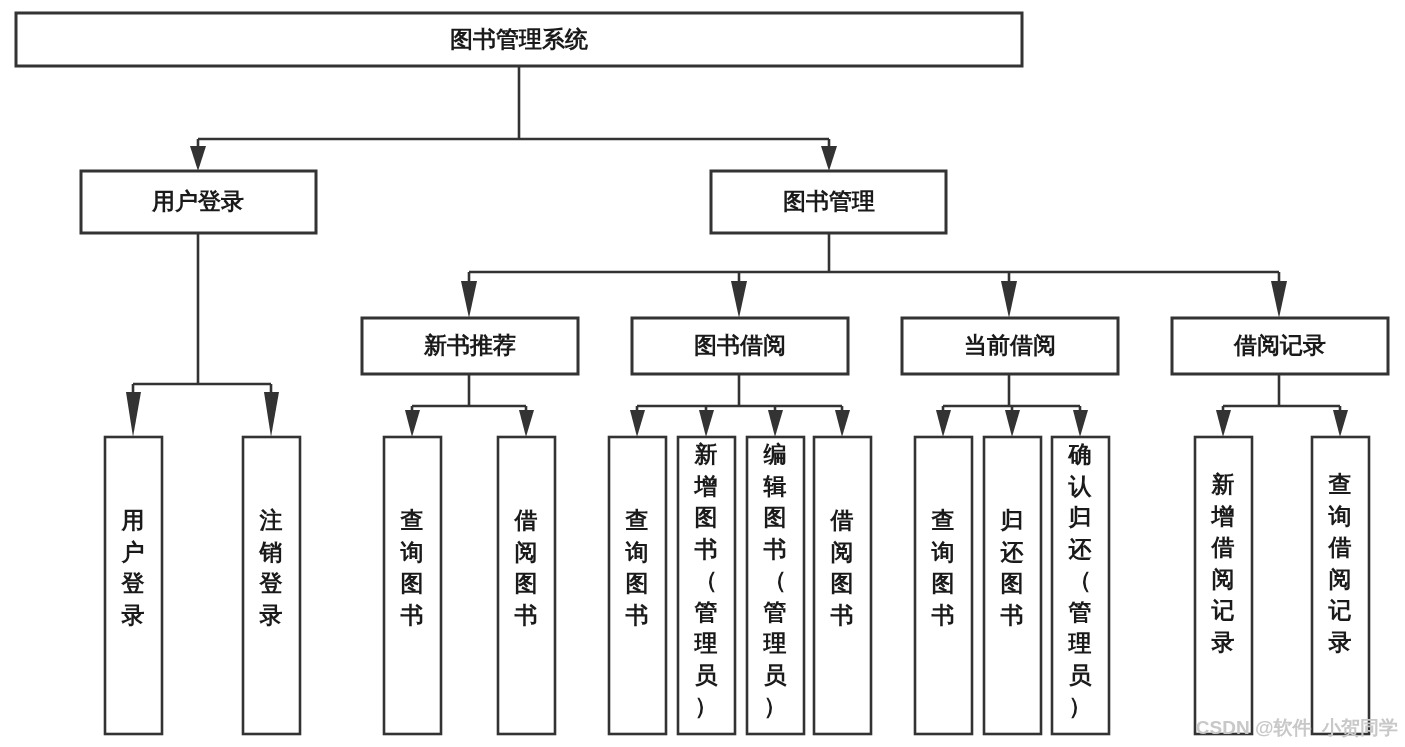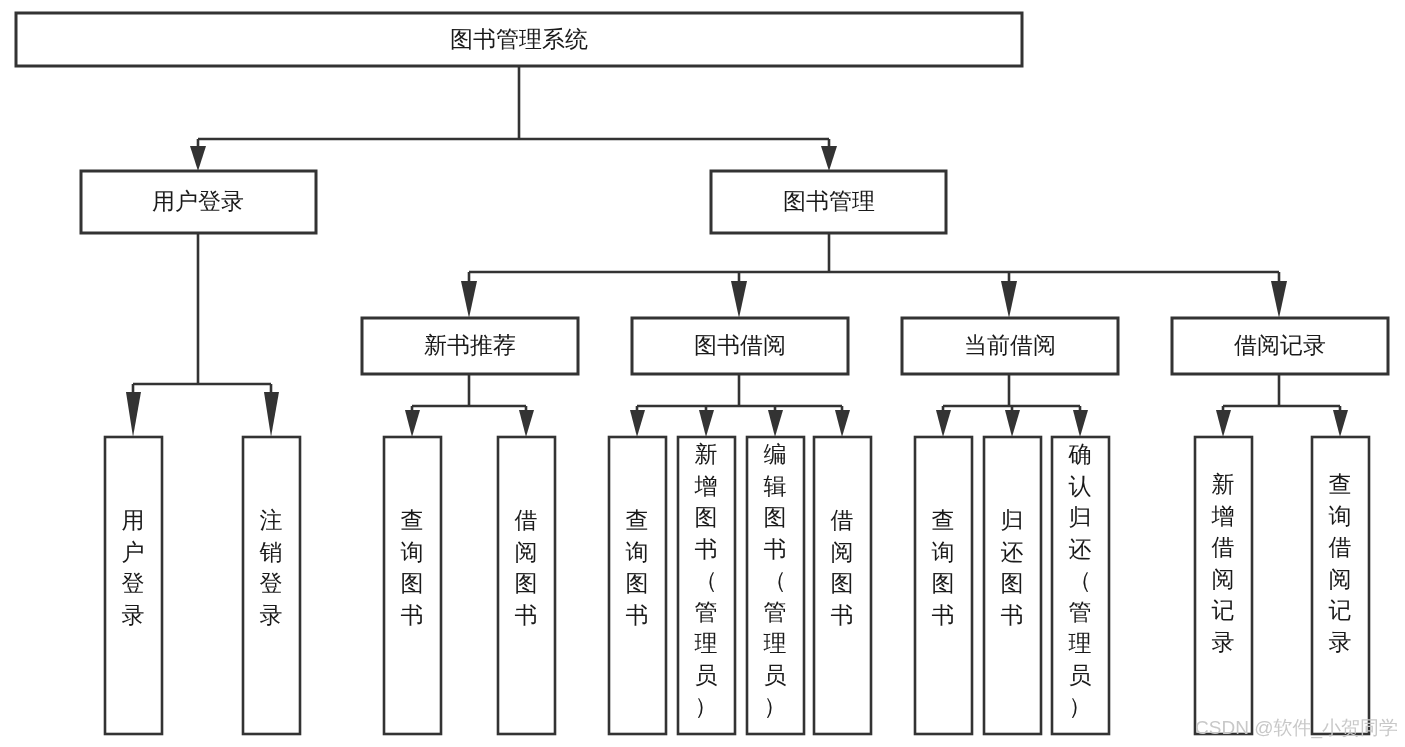--- a/index.html
+++ b/index.html
@@ -12,20 +12,21 @@
     width: 1405px;
     height: 747px;
     overflow: hidden;
     font-family: "Liberation Sans", "DejaVu Sans", sans-serif;
   }
   #diagram-root {
     position: relative;
     width: 1405px;
     height: 747px;
     background: #ffffff;
+    font-weight: bold;
   }
   svg#flowchart {
     display: block;
     width: 1405px;
     height: 747px;
   }
   .node-box {
     fill: #ffffff;
     stroke: #333333;
     stroke-width: 3;

